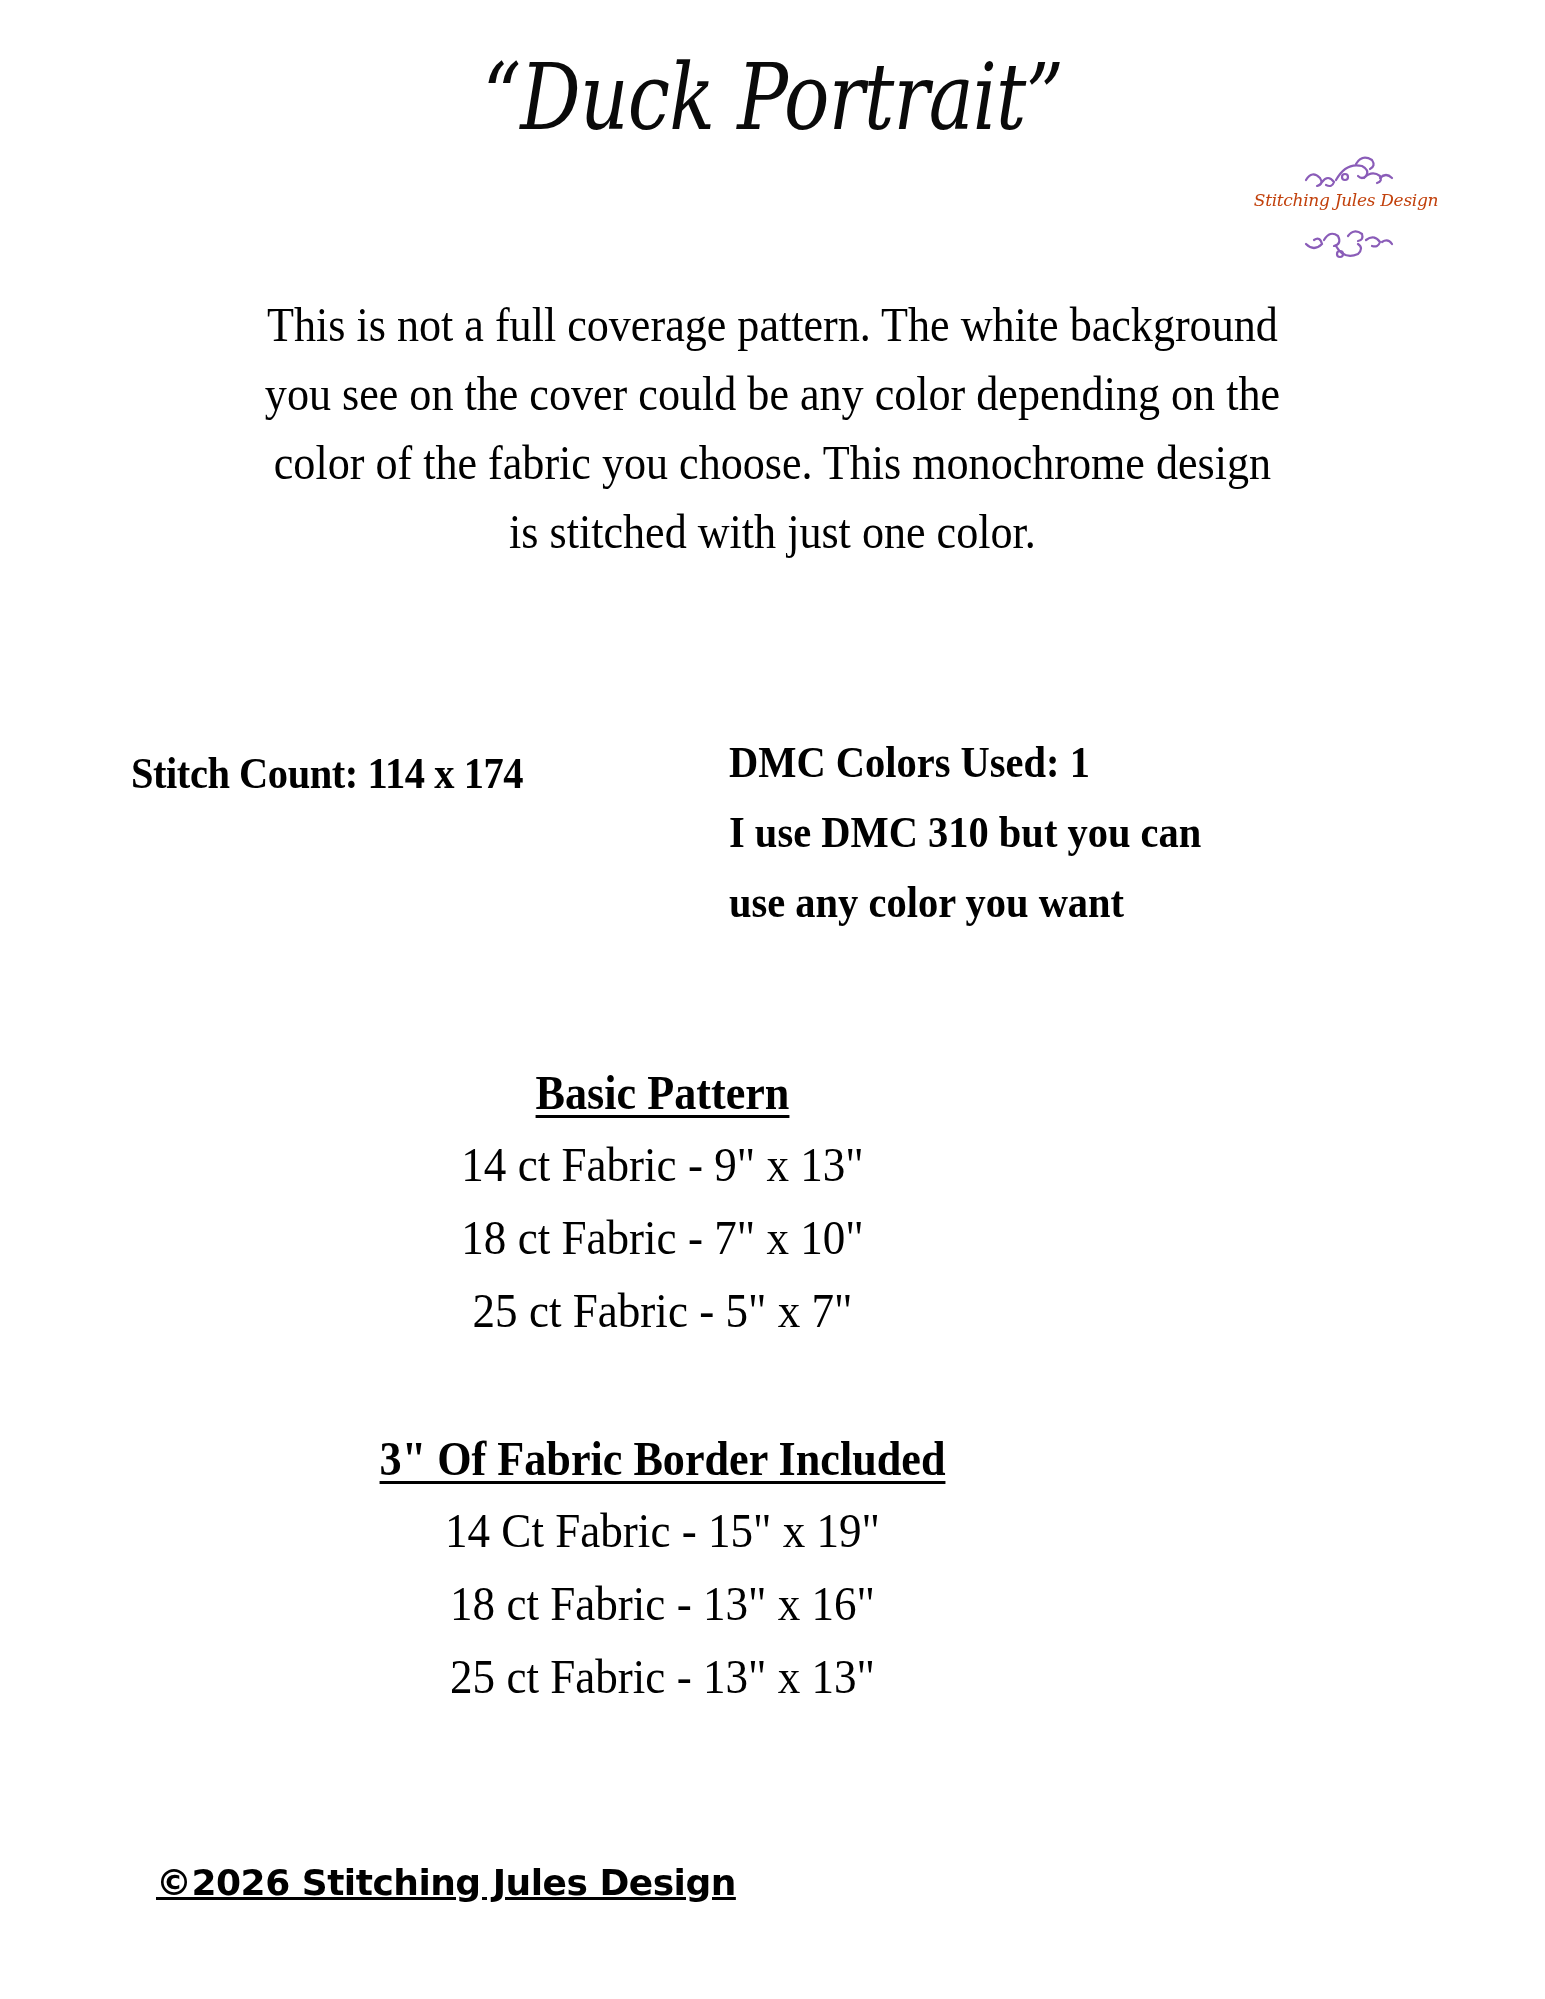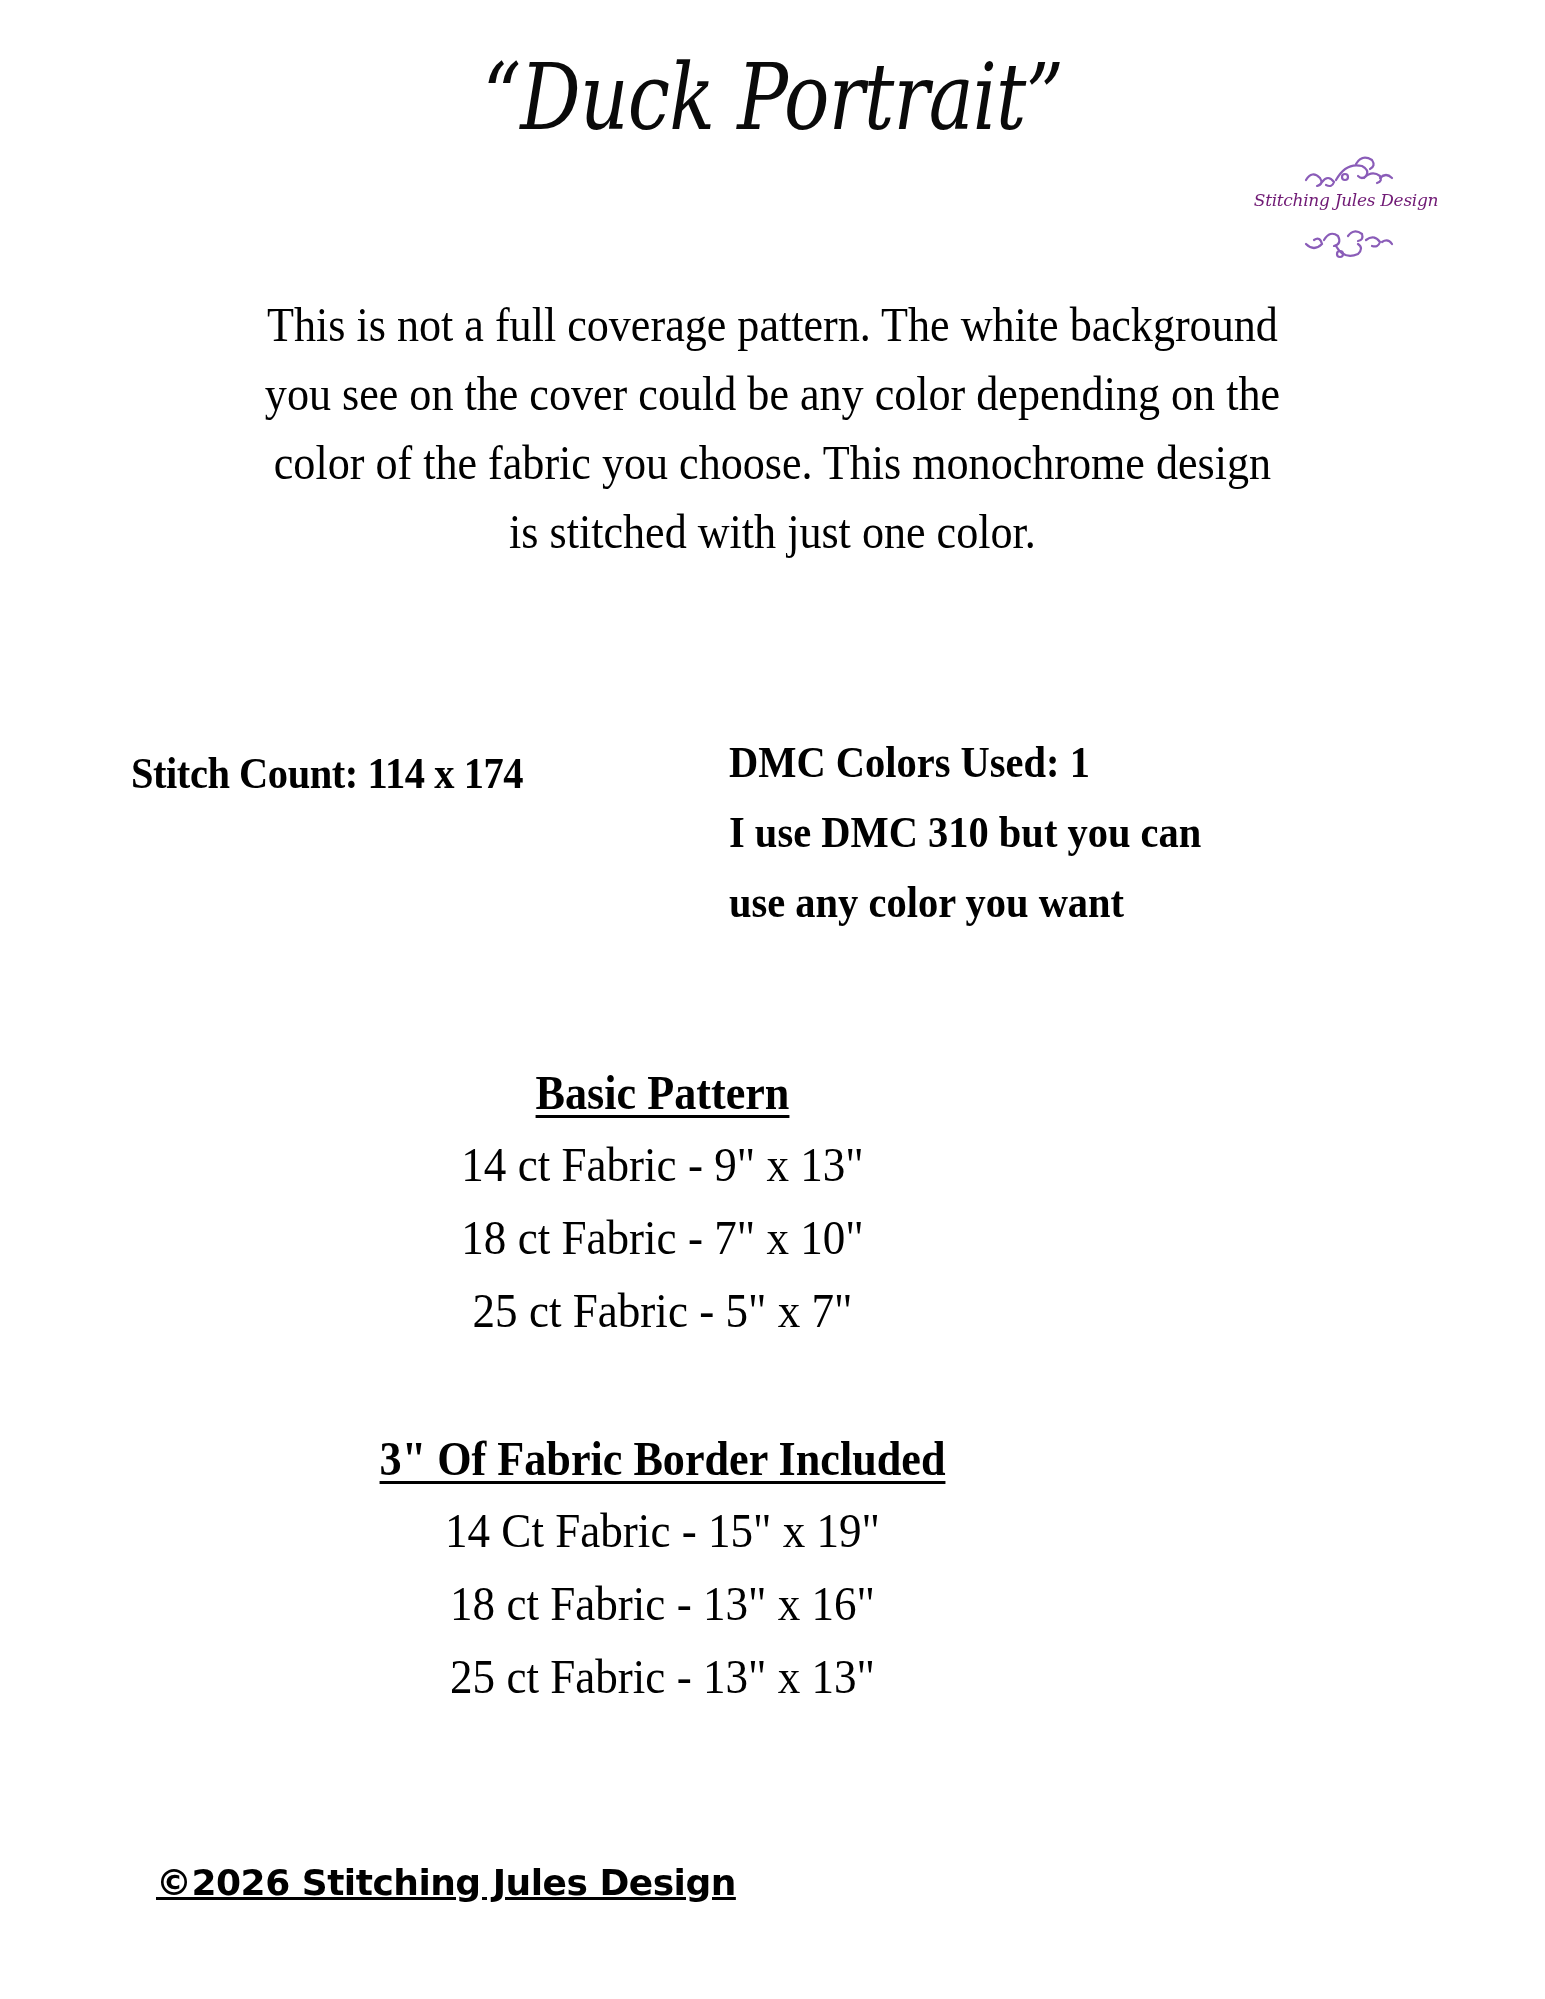--- a/index.html
+++ b/index.html
@@ -40,21 +40,21 @@
     }
     .logo-text {
       position: absolute;
       left: 0;
       top: 40px;
       width: 220px;
       text-align: center;
       font-family: "DejaVu Serif", serif;
       font-style: italic;
       font-size: 17px;
-      color: #701a75;
+      color: #c2410c;
       letter-spacing: -0.3px;
     }
     .logo svg { position: absolute; left: 0; top: 0; }
     .intro {
       position: absolute;
       left: 150px;
       top: 290px;
       width: 1245px;
       text-align: center;
       font-size: 49px;

